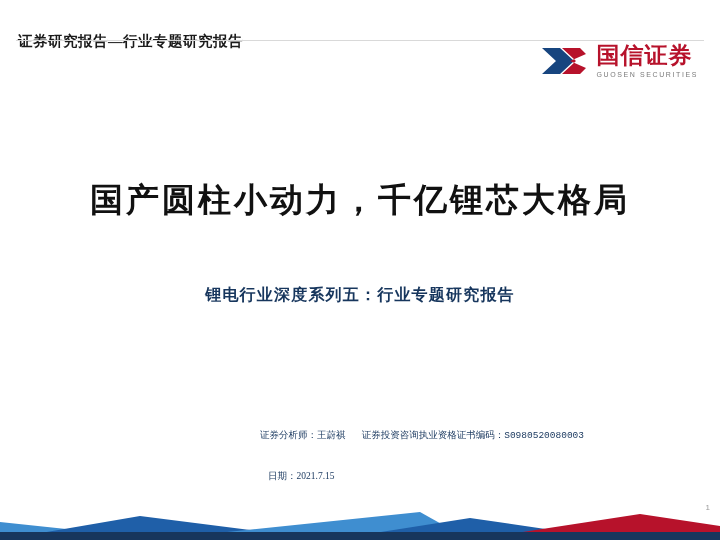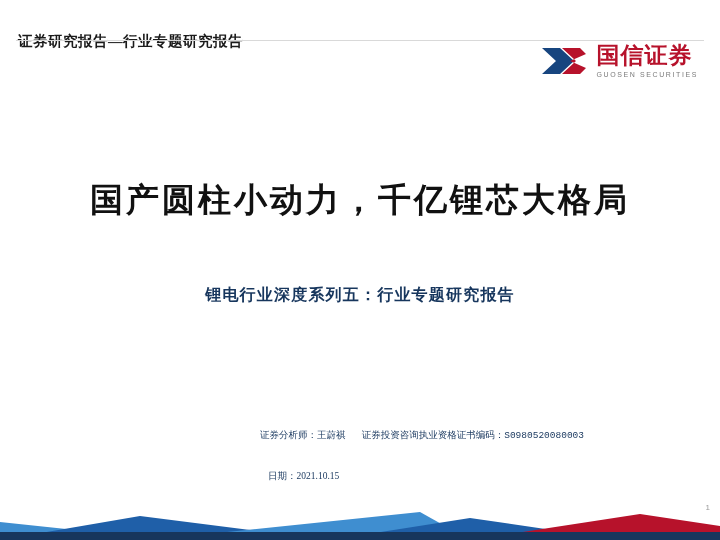--- a/index.html
+++ b/index.html
@@ -182,21 +182,21 @@
   <div class="sub-title">锂电行业深度系列五：行业专题研究报告</div>
 
   <div class="info-block">
     <div class="info-row">
       <span class="col-a"><span>证券分析师：</span><span>王蔚祺</span></span>
       <span class="col-b"><span>证券投资咨询执业资格证书编码：</span><span>S0980520080003</span></span>
     </div>
   </div>
 
   <div class="info-date">
-    <span>日期：</span><span>2021.10.15</span>
+    <span>日期：</span><span>2021.7.15</span>
   </div>
 
   <div class="page-num">1</div>
 
   <div class="footer">
     <svg width="720" height="40" viewBox="0 0 720 40" xmlns="http://www.w3.org/2000/svg">
       <polygon points="0,40 0,22 170,40" fill="#3f8ed0"></polygon>
       <polygon points="0,40 140,16 330,40" fill="#1f5fa8"></polygon>
       <polygon points="150,40 420,12 470,40" fill="#3f8ed0"></polygon>
       <polygon points="330,40 470,18 620,40" fill="#1f5fa8"></polygon>

